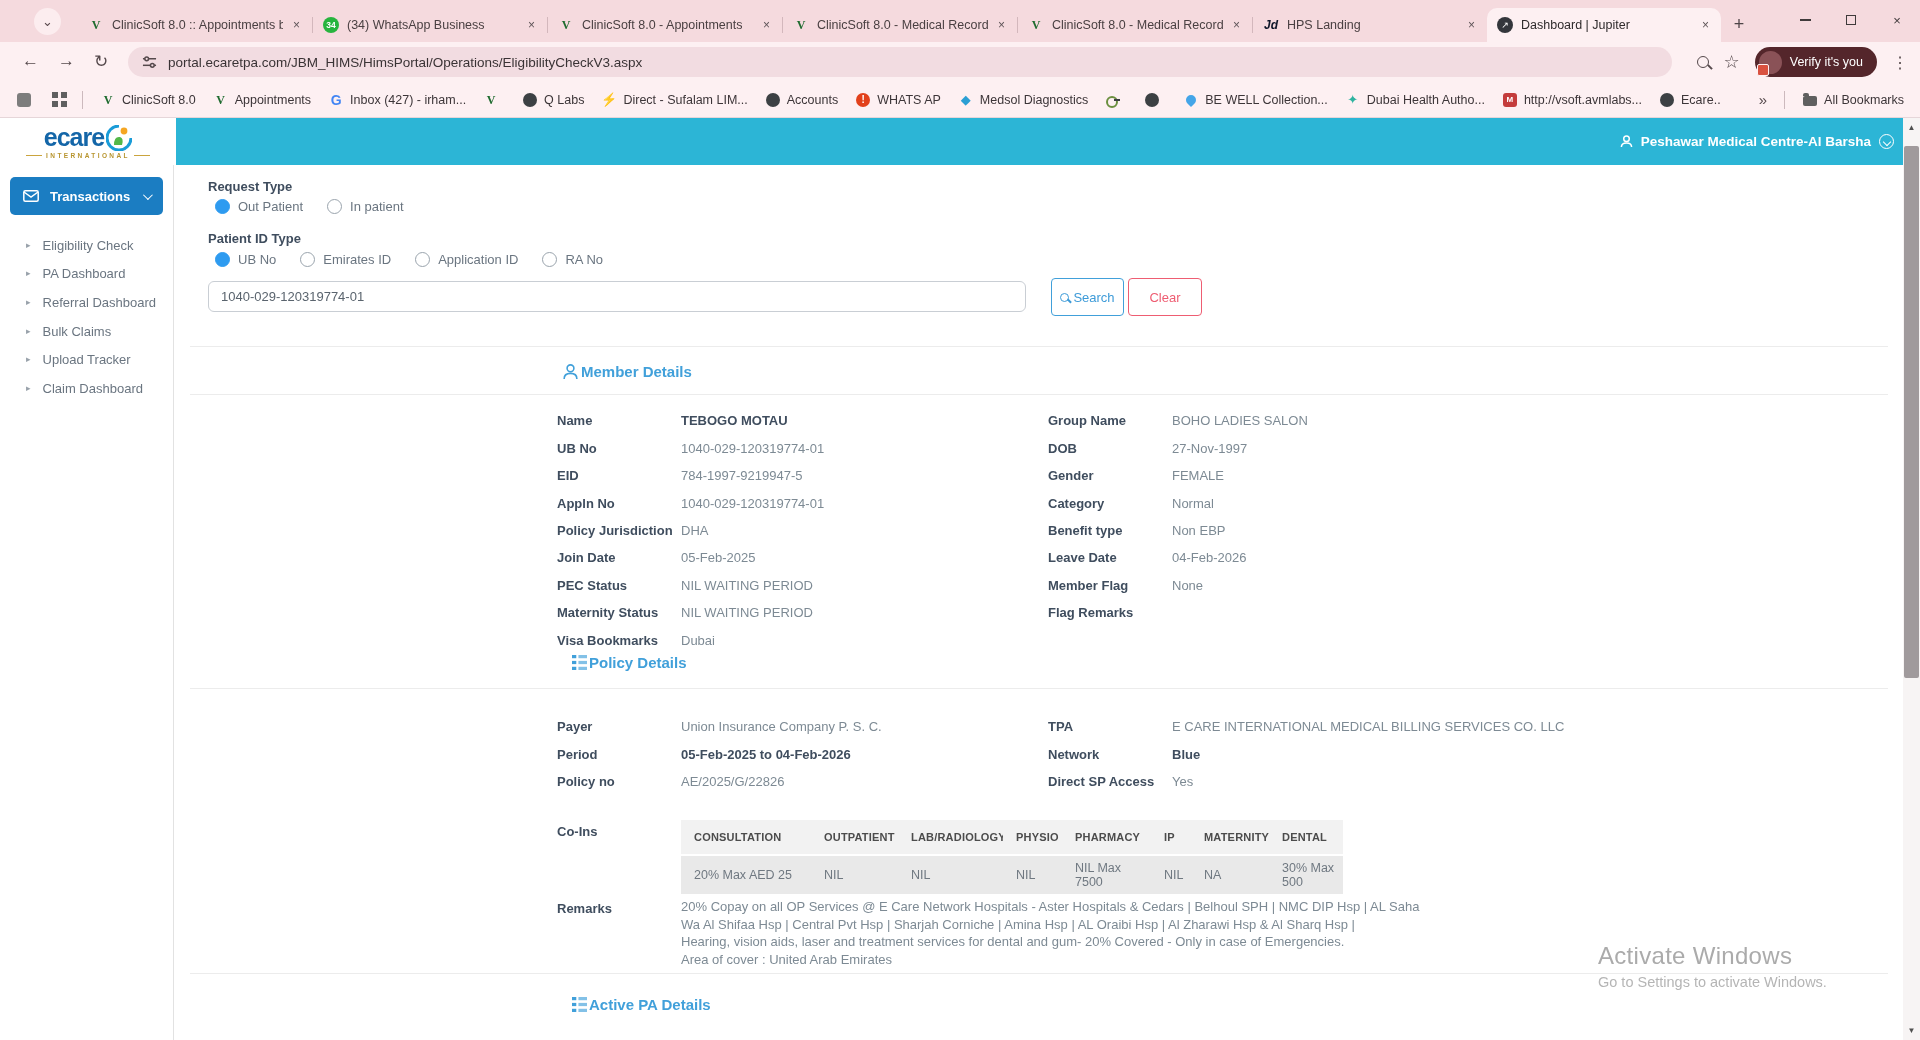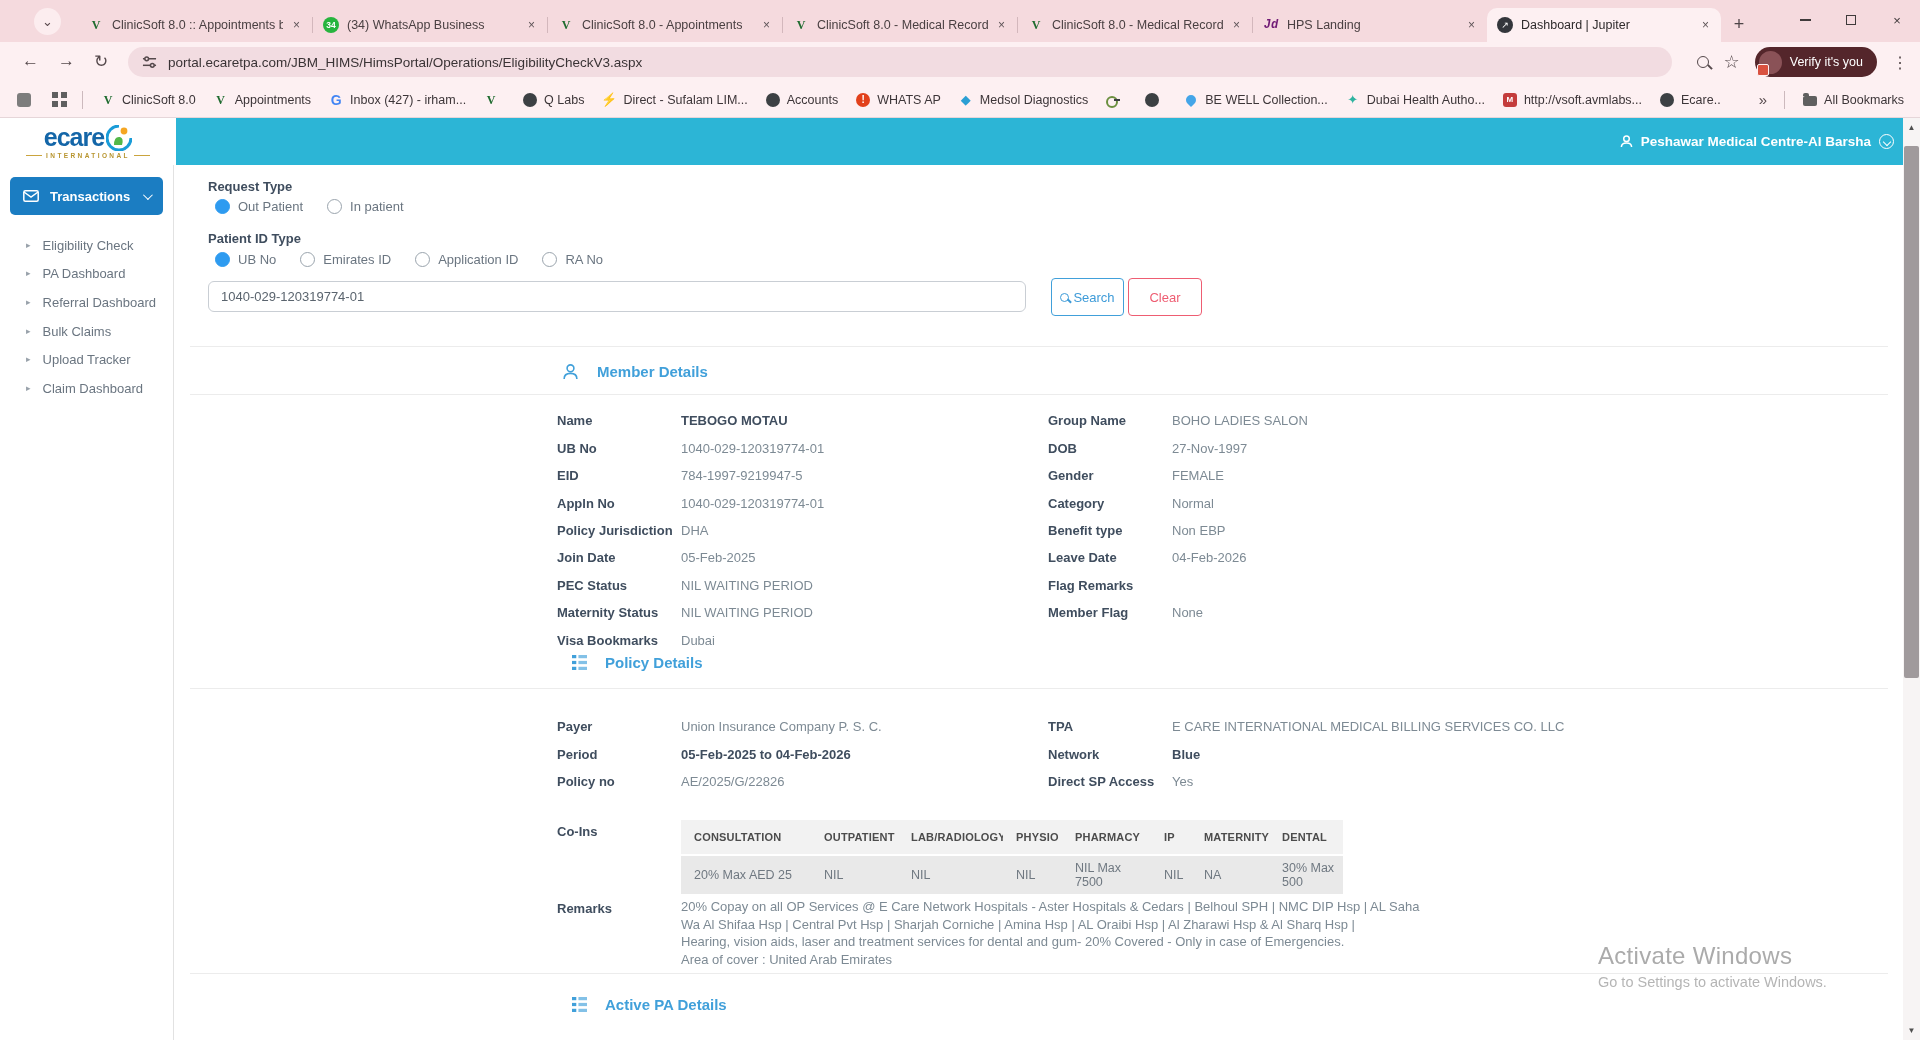--- a/index.html
+++ b/index.html
@@ -11,21 +11,21 @@
   .tab-search{position:absolute;left:34px;top:8px;width:27px;height:27px;border-radius:50%;background:#fcedef;color:#5a4a4d;display:flex;align-items:center;justify-content:center;font-size:13px}
   .tabs{position:absolute;left:78px;top:8px;display:flex;height:34px;align-items:stretch}
   .tab{width:234px;display:flex;align-items:center;gap:8px;padding:0 10px;font-size:12.5px;color:#4a4042;position:relative}
   .tab .ttl{flex:1;white-space:nowrap;overflow:hidden}
   .tab.active{background:#fdf0f2;border-radius:10px 10px 0 0;color:#2e2a2b}
   .tabdiv{width:1px;height:16px;background:#d3b7bc;align-self:center}
   .tclose{flex:0 0 auto;font-size:12px;color:#5f5558;padding:0 2px}
   .fav{width:16px;height:16px;flex:0 0 16px;display:flex;align-items:center;justify-content:center;font-size:12px;line-height:1}
   .fav-v{color:#1e6b2f;font-weight:bold;font-family:"Liberation Serif",serif}
   .fav-wa{background:#27b43e;border-radius:50%;color:#fff;font-size:8.5px;font-weight:bold}
-  .fav-hps{color:#701a75;font-style:italic;font-weight:bold;font-size:12px;font-family:Liberation Mono, monospace}
+  .fav-hps{color:#0f172a;font-style:italic;font-weight:bold;font-size:12px;font-family:Liberation Sans, sans-serif}
   .fav-jup{background:#33363b;border-radius:50%;color:#fff;font-size:9px}
   .newtab{position:absolute;left:1725px;top:10px;width:28px;height:28px;display:flex;align-items:center;justify-content:center;font-size:18px;color:#4d4447}
   .winctl{position:absolute;right:0;top:0;height:40px;display:flex}
   .wbtn{width:46px;display:flex;align-items:center;justify-content:center;color:#3f3a3b;font-size:13px}
   .wsq{width:10px;height:10px;border:1.4px solid #3f3a3b}
   .wmin{width:11px;height:1.6px;background:#3f3a3b}
 
   .navbar{position:absolute;top:42px;left:0;right:0;height:40px;background:#fdf0f2}
   .nicon{position:absolute;top:51px;font-size:17px;color:#55494c}
   .url{position:absolute;left:128px;top:47px;width:1544px;height:30px;border-radius:15px;background:#f2dce1;display:flex;align-items:center;padding:0 14px;gap:11px}
@@ -87,21 +87,21 @@
   .rdot.sel{background:#2e9bf0;border-color:#2e9bf0}
 
   .search-input{position:absolute;left:208px;top:281px;width:818px;height:31px;border:1px solid #c9ced4;border-radius:6px;padding:0 12px;font-size:13px;color:#5a646e;background:#fff;font-family:"Liberation Sans",sans-serif;outline:none}
   .btn{position:absolute;top:278px;height:38px;border-radius:4px;background:#fff;font-size:13px;display:flex;align-items:center;justify-content:center;gap:3px}
   .btn-search{left:1051px;width:73px;border:1px solid #41a0da;color:#3e9bd8}
   .btn-clear{left:1128px;width:74px;border:1px solid #ee5d72;color:#ee5d72}
   .mag{width:9px;height:9px;border:1.6px solid #3e9bd8;border-radius:50%;position:relative;margin-right:1px}
   .mag::after{content:"";position:absolute;width:5px;height:1.6px;background:#3e9bd8;transform:rotate(45deg);right:-4px;bottom:-1px}
 
   .hr{position:absolute;left:190px;width:1698px;height:1px;background:#ececec}
-  .sect{position:absolute;display:flex;align-items:center;gap:18px;color:#41a0da;font-size:15px;font-weight:600}
+  .sect{position:absolute;display:flex;align-items:center;gap:2px;color:#41a0da;font-size:15px;font-weight:600}
   .sect svg{flex:0 0 auto}
 
   .dcol{position:absolute;display:flex;flex-direction:column}
   .drow{display:flex;align-items:flex-end;min-height:27.4px}
   .dlab{flex:0 0 124px;font-size:13px;font-weight:700;color:#3f4d5e;line-height:17px}
   .dval{font-size:13px;color:#7d8a94;line-height:17px}
   .dval.b{font-weight:700;color:#3f4d5e}
 
   .citable{position:absolute;left:681px;top:820px;width:662px}
   .crow{display:flex;margin-bottom:2px}
@@ -476,26 +476,26 @@
       </div>
     <div class="drow">
         <div class="dlab">Benefit type</div>
         <div class="dval">Non EBP</div>
       </div>
     <div class="drow">
         <div class="dlab">Leave Date</div>
         <div class="dval">04-Feb-2026</div>
       </div>
     <div class="drow">
+        <div class="dlab">Member Flag</div>
+        <div class="dval">None</div>
+      </div>
+    <div class="drow">
         <div class="dlab">Flag Remarks</div>
         <div class="dval"></div>
-      </div>
-    <div class="drow">
-        <div class="dlab">Member Flag</div>
-        <div class="dval">None</div>
       </div>
   </div>
 
   <div class="sect" style="left:572px;top:654px">
     <svg width="15" height="15" viewBox="0 0 14 14">
       <g fill="#41a0da">
           <rect x="0" y="0" width="4" height="3"></rect>
           <rect x="0" y="5.5" width="4" height="3"></rect>
           <rect x="0" y="11" width="4" height="3"></rect>
           <rect x="6" y="0" width="8" height="3" opacity=".65"></rect>

